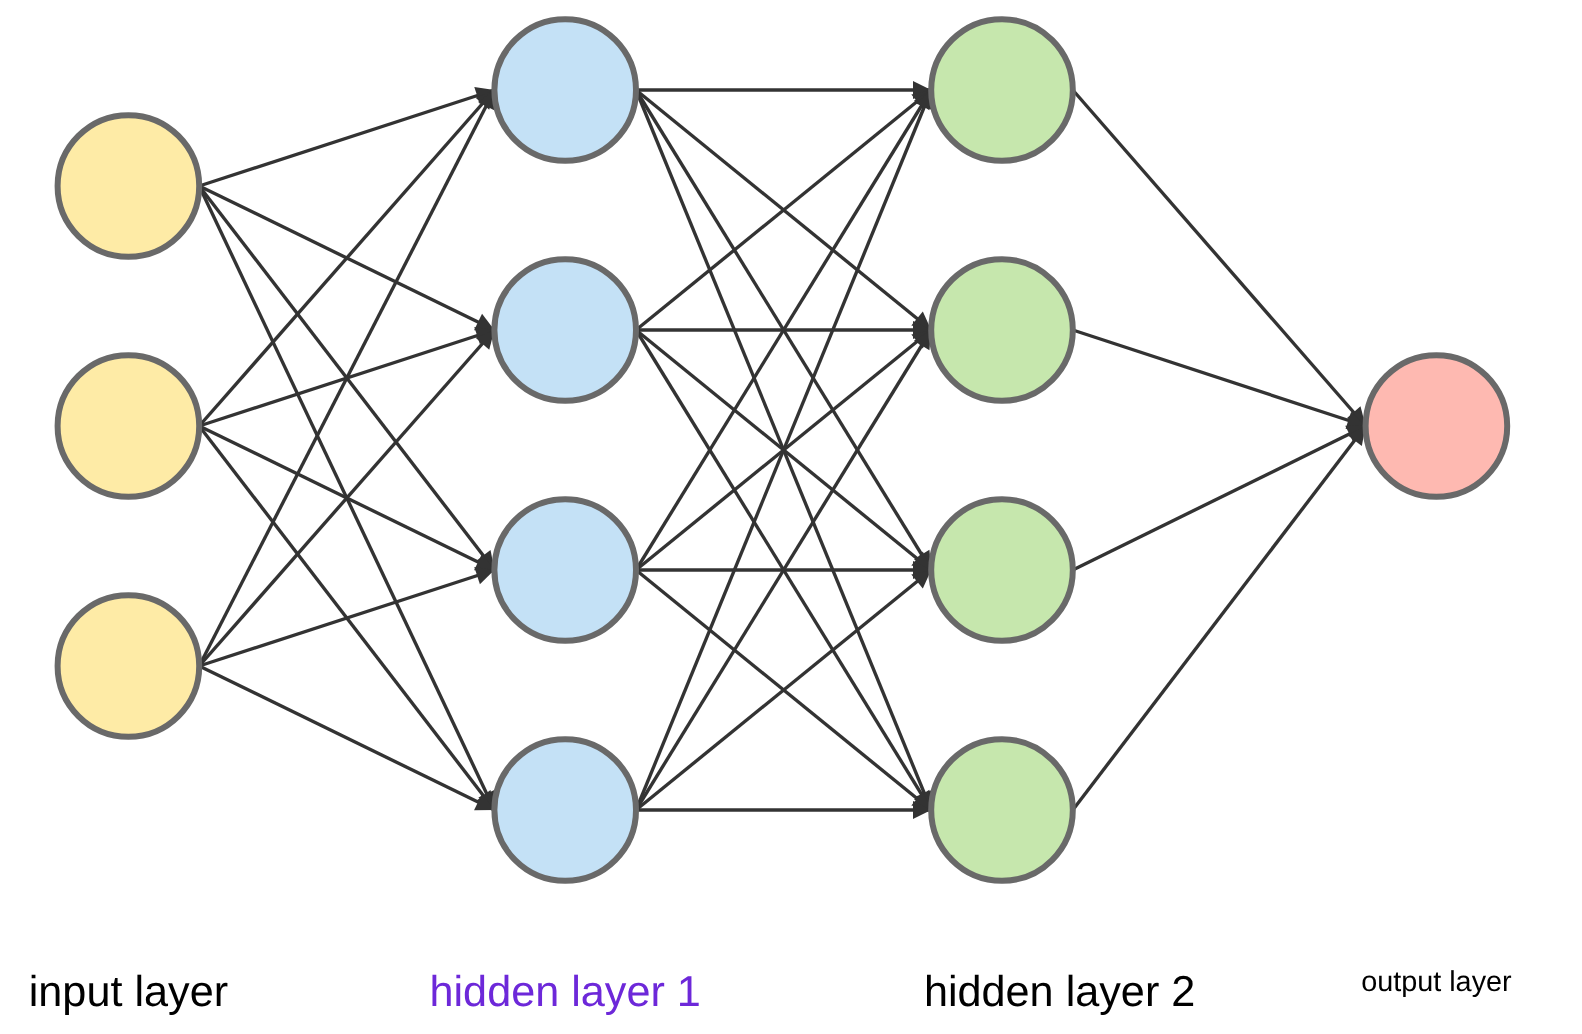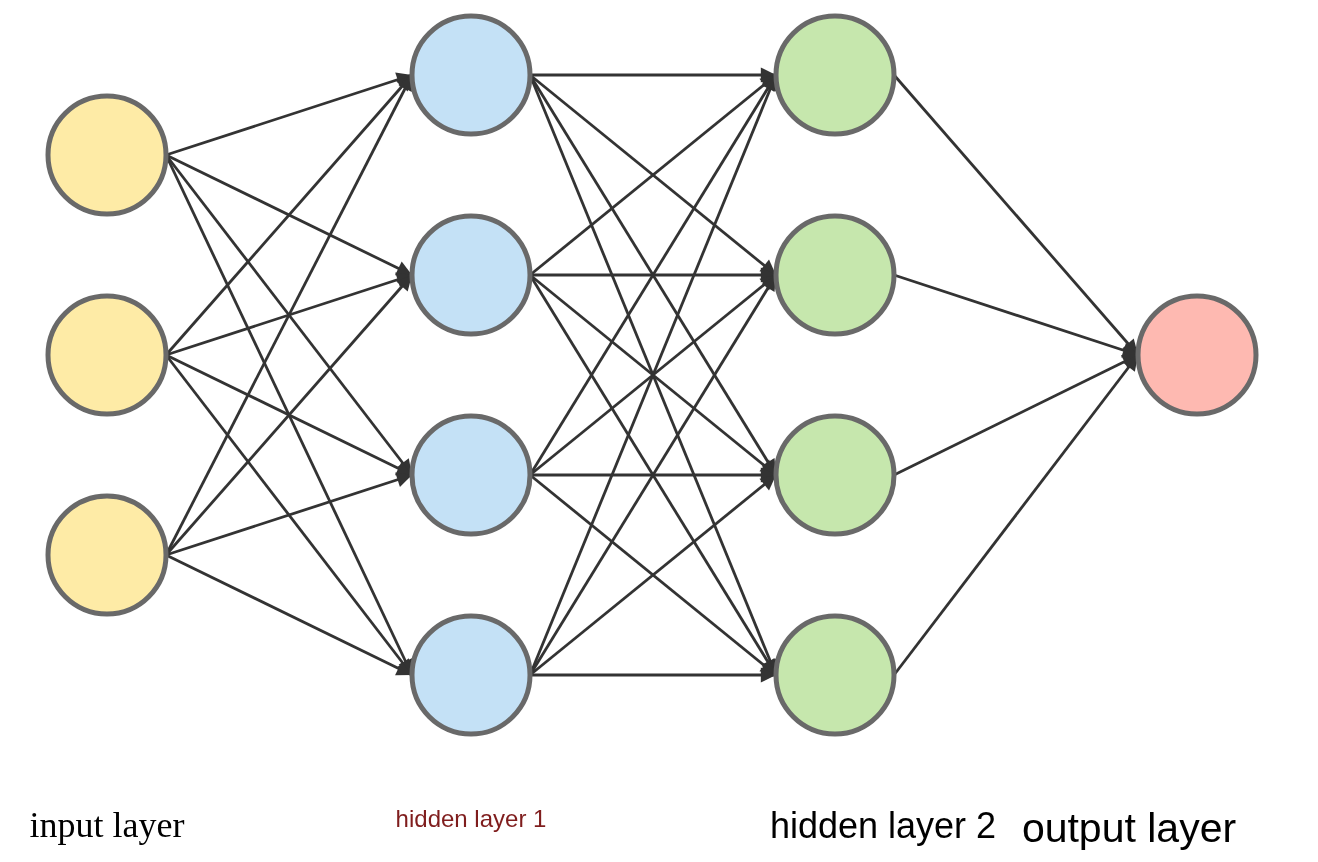--- a/index.html
+++ b/index.html
@@ -82,18 +82,18 @@
       <circle cx="471" cy="275" r="59" fill="#C4E1F6" stroke="#696969" stroke-width="5"></circle>
       <circle cx="471" cy="475" r="59" fill="#C4E1F6" stroke="#696969" stroke-width="5"></circle>
       <circle cx="471" cy="675" r="59" fill="#C4E1F6" stroke="#696969" stroke-width="5"></circle>
       <circle cx="835" cy="75" r="59" fill="#C6E7AD" stroke="#696969" stroke-width="5"></circle>
       <circle cx="835" cy="275" r="59" fill="#C6E7AD" stroke="#696969" stroke-width="5"></circle>
       <circle cx="835" cy="475" r="59" fill="#C6E7AD" stroke="#696969" stroke-width="5"></circle>
       <circle cx="835" cy="675" r="59" fill="#C6E7AD" stroke="#696969" stroke-width="5"></circle>
       <circle cx="1197" cy="355" r="59" fill="#FEB9B1" stroke="#696969" stroke-width="5"></circle>
     </svg>
   <div>
-    <div class="layer-label" style="left: 107px; top: 806px; font-size: 36px; color: rgb(0, 0, 0); font-family: Liberation Serif, serif;">input layer</div>
-    <div class="layer-label" style="left: 471px; top: 806px; font-size: 24px; color: #7f1d1d;">hidden layer 1</div>
+    <div class="layer-label" style="left: 107px; top: 806px; font-size: 36px; color: rgb(0, 0, 0);">input layer</div>
+    <div class="layer-label" style="left: 471px; top: 806px; font-size: 36px; color: #6d28d9;">hidden layer 1</div>
     <div class="layer-label" style="left: 835px; top: 806px; font-size: 36px; color: rgb(0, 0, 0); margin-left: 48px;">hidden layer 2</div>
-    <div class="layer-label" style="left: 1129px; top: 806px; font-size: 41px; color: rgb(0, 0, 0);">output layer</div>
+    <div class="layer-label" style="left: 1197px; top: 806px; font-size: 24px; color: rgb(0, 0, 0);">output layer</div>
   </div>
 </div>
 
 </body></html>

